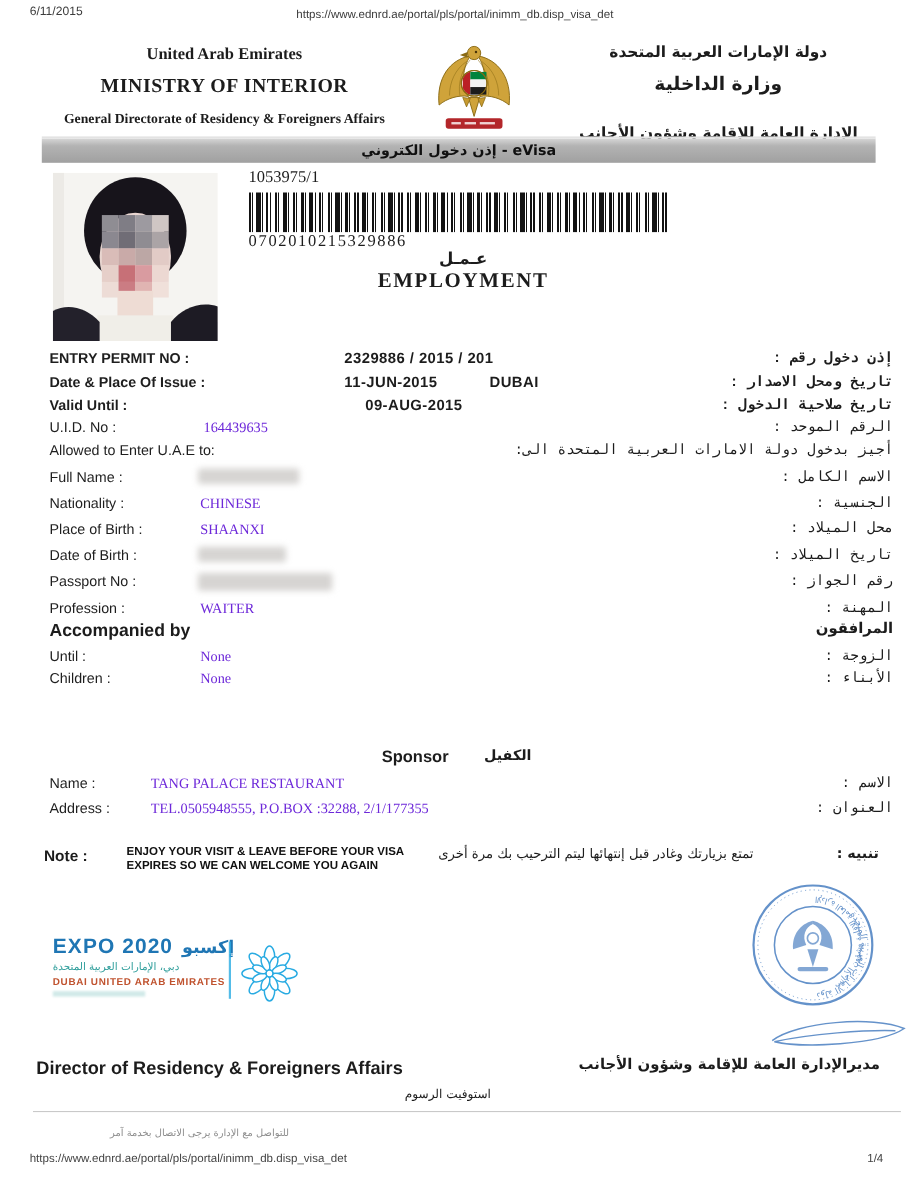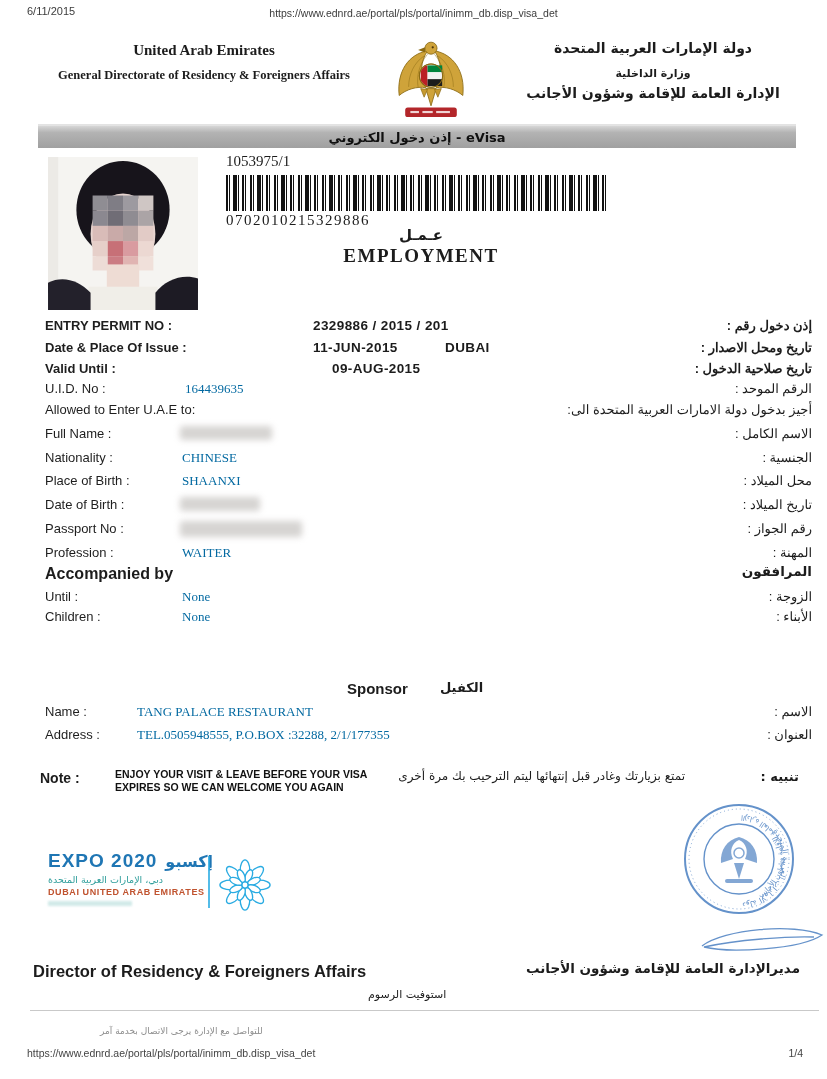--- a/index.html
+++ b/index.html
@@ -17,21 +17,21 @@
   .foot-page{right:24px;top:1047px;font-size:10.5px;color:#444;text-align:center;}
 
   
   .hdr-en{left:28px;top:42px;width:352px;text-align:center;}
   .hdr-en .l1{font-family:"Liberation Serif",serif;font-weight:bold;font-size:15px;margin-bottom:9px;}
   .hdr-en .l2{font-family:"Liberation Serif",serif;font-weight:bold;font-size:18px;letter-spacing:.5px;margin-bottom:12px;}
   .hdr-en .l3{font-family:"Liberation Serif",serif;font-weight:bold;font-size:12.5px;}
   .hdr-ar{left:492px;top:40px;width:322px;text-align:center;direction:rtl;}
   .hdr-ar div{font-family:"DejaVu Sans",sans-serif;font-weight:bold;}
   .hdr-ar .a1{font-size:14px;margin-bottom:11px;}
-  .hdr-ar .a2{font-size:11px;margin-bottom:5px;}
+  .hdr-ar .a2{font-size:17px;margin-bottom:26px;}
   .hdr-ar .a3{font-size:14px;}
 
   .banner{left:38px;top:124px;width:758px;height:22px;
           background:linear-gradient(180deg,#d6d6d6 0%,#b3b3b3 30%,#a0a0a0 100%);
           border-top:2px solid #e3e3e3;
           display:flex;align-items:center;justify-content:center;}
   .banner span{font-family:"DejaVu Sans",sans-serif;font-weight:bold;font-size:13px;color:#101010;}
 
   
   .photo{left:48px;top:157px;width:150px;height:153px;}
@@ -43,23 +43,23 @@
       #121212 16px 18px,#fff 18px 19px,#121212 19px 20px,#fff 20px 24px);}
   .barcode-digits{left:226px;top:212px;font-size:15px;letter-spacing:1.5px;}
   .vtype-ar{left:228px;top:226px;width:386px;text-align:center;font-weight:bold;font-size:15px;}
   .vtype-en{left:228px;top:245px;width:386px;text-align:center;font-family:"Liberation Serif",serif;
             font-weight:bold;font-size:19px;letter-spacing:1.5px;}
 
   
   .frow{position:absolute;left:40px;right:15px;height:20px;font-size:13px;}
   .frow .fl{position:absolute;left:5px;top:0;color:#1e1e1e;}
   .frow .fl.b{font-weight:bold;}
-  .frow .fv-serif{position:absolute;left:142px;top:0;font-family:"Liberation Serif",serif;font-size:13px;color:#0369a1;}
+  .frow .fv-serif{position:absolute;left:142px;top:0;font-family:"Liberation Serif",serif;font-size:13px;color:#6d28d9;}
   .frow .fv-bold{position:absolute;left:273px;top:0;font-weight:bold;font-size:13.5px;letter-spacing:.4px;}
-  .frow .fa{position:absolute;right:0;top:0;direction:rtl;font-family:Liberation Sans, sans-serif;font-size:13px;}
+  .frow .fa{position:absolute;right:0;top:0;direction:rtl;font-family:Liberation Mono, monospace;font-size:13px;}
   .frow .fa.b{font-weight:bold;}
   .redact{position:absolute;top:0;height:14px;background:#d6d4d2;filter:blur(3px);border-radius:2px;}
   .sec-title{position:absolute;font-weight:bold;font-size:16px;}
 
   .note-label{left:40px;top:770px;font-weight:bold;font-size:14px;}
   .note-text{left:115px;top:768px;font-weight:bold;font-size:10.5px;line-height:1.25;color:#111;}
   .note-ar-text{right:142px;top:769px;direction:rtl;font-family:"DejaVu Sans",sans-serif;font-size:12px;}
   .note-ar-label{right:28px;top:769px;direction:rtl;font-family:"DejaVu Sans",sans-serif;font-weight:bold;font-size:13px;text-align:center;}
 
   
@@ -84,20 +84,21 @@
 </head>
 <body>
 
 <div class="page">
 
   <div class="abs print-date">6/11/2015</div>
   <div class="abs print-url">https://www.ednrd.ae/portal/pls/portal/inimm_db.disp_visa_det</div>
 
   <div class="abs hdr-en">
     <div class="l1">United Arab Emirates</div>
+    <div class="l2">MINISTRY OF INTERIOR</div>
     <div class="l3">General Directorate of Residency &amp; Foreigners Affairs</div>
   </div>
 
   <div class="abs" style="left:388px;top:36px;">
     <svg width="86" height="88" viewBox="0 0 100 100" aria-hidden="true">
       <path d="M46,16 C24,20 10,40 13,68 C21,61 34,57 44,59 C36,45 38,28 46,16 Z" fill="#cfa33a" stroke="#8a6a14" stroke-width="1"></path>
       <path d="M54,16 C76,20 90,40 87,68 C79,61 66,57 56,59 C64,45 62,28 54,16 Z" fill="#cfa33a" stroke="#8a6a14" stroke-width="1"></path>
       <path d="M42,22 C30,30 24,44 24,58 M46,20 C36,32 33,46 35,58" stroke="#8a6a14" stroke-width="1" fill="none" opacity=".55"></path>
       <path d="M58,22 C70,30 76,44 76,58 M54,20 C64,32 67,46 65,58" stroke="#8a6a14" stroke-width="1" fill="none" opacity=".55"></path>
       <circle cx="50" cy="13" r="7" fill="#cfa33a" stroke="#8a6a14" stroke-width="1"></circle>

